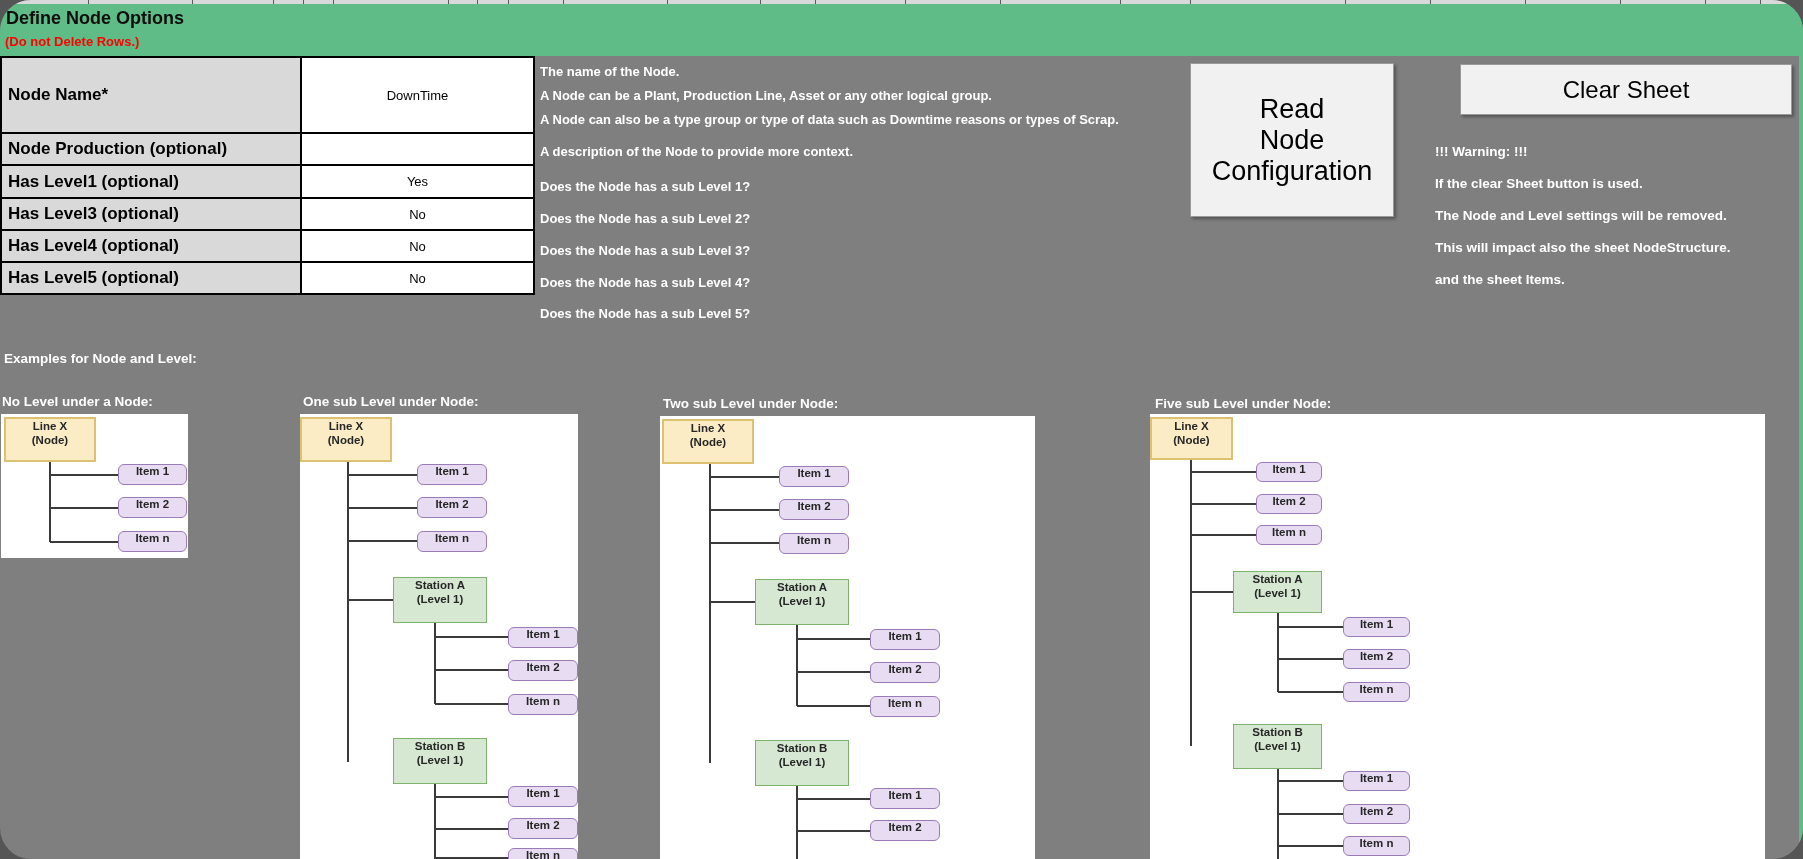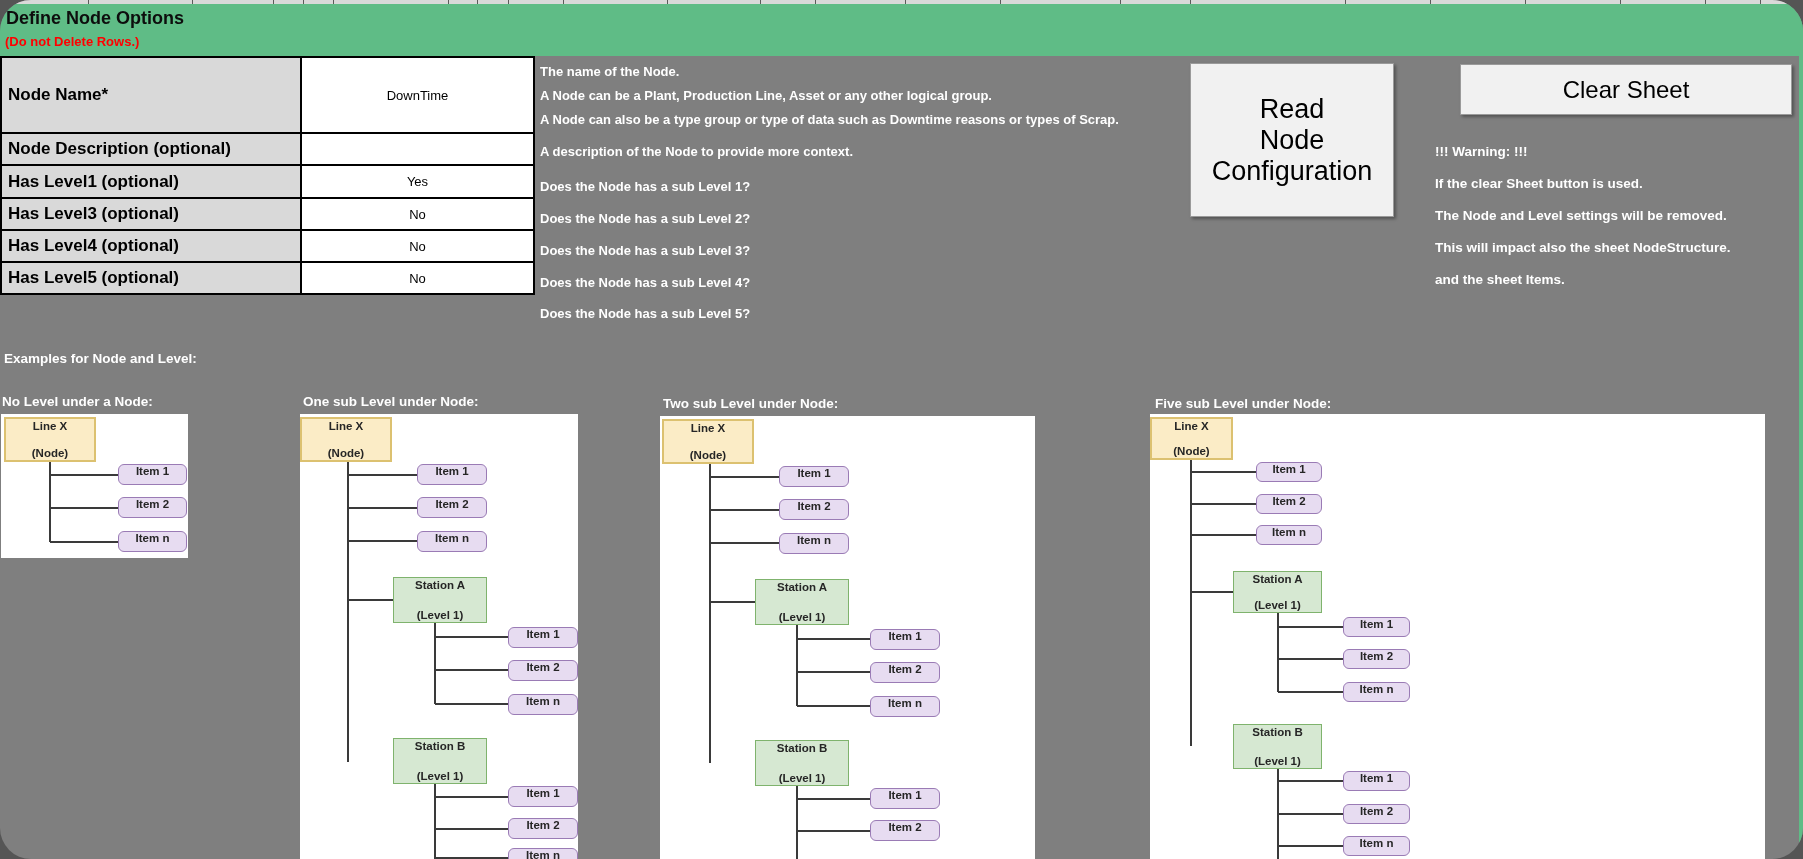--- a/index.html
+++ b/index.html
@@ -43,21 +43,21 @@
   
   #warning-block{position:absolute;left:1435px;top:136px;}
   .warning-line{font-size:13.5px;font-weight:bold;color:#fff;line-height:32px;white-space:nowrap;}
   
   #examples-heading{position:absolute;left:4px;top:351px;font-size:13.5px;font-weight:bold;color:#fff;}
   .diag-title{position:absolute;font-size:13.5px;font-weight:bold;color:#fff;white-space:nowrap;}
   .diag-panel{position:absolute;background:#ffffff;}
   #connector-svg{position:absolute;left:0;top:0;width:1803px;height:859px;pointer-events:none;}
   .tree-box{
     position:absolute;box-sizing:border-box;
-    display:flex;flex-direction:column;align-items:center;justify-content:space-between;
+    display:flex;flex-direction:column;align-items:center;justify-content:flex-start;
     font-weight:bold;color:#262626;text-align:center;
   }
   .tb-node{background:var(--node-fill,#fbecc6);border:2px solid var(--node-border,#dcc170);font-size:11.5px;line-height:14px;}
   .tb-level{background:var(--level-fill,#d6e8d2);border:1.5px solid var(--level-border,#7fb36d);font-size:11.5px;line-height:14px;}
   .tb-item{background:var(--item-fill,#e7dcf1);border:1.5px solid var(--item-border,#9a7bb5);border-radius:6px;font-size:11.5px;line-height:12px;}
 </style>
 </head>
 <body>
 
 <div id="screen">
@@ -94,21 +94,21 @@
 
   <div id="right-strip"></div>
 
   <table id="form-table">
     <tbody id="form-tbody">
         <tr style="height: 76px;">
           <td class="lbl">Node Name*</td>
           <td class="val">DownTime</td>
         </tr>
         <tr style="height: 32px;">
-          <td class="lbl">Node Description (optional)</td>
+          <td class="lbl">Node Production (optional)</td>
           <td class="val"></td>
         </tr>
         <tr style="height: 33px;">
           <td class="lbl">Has Level1 (optional)</td>
           <td class="val">Yes</td>
         </tr>
         <tr style="height: 32px;">
           <td class="lbl">Has Level3 (optional)</td>
           <td class="val">No</td>
         </tr>

